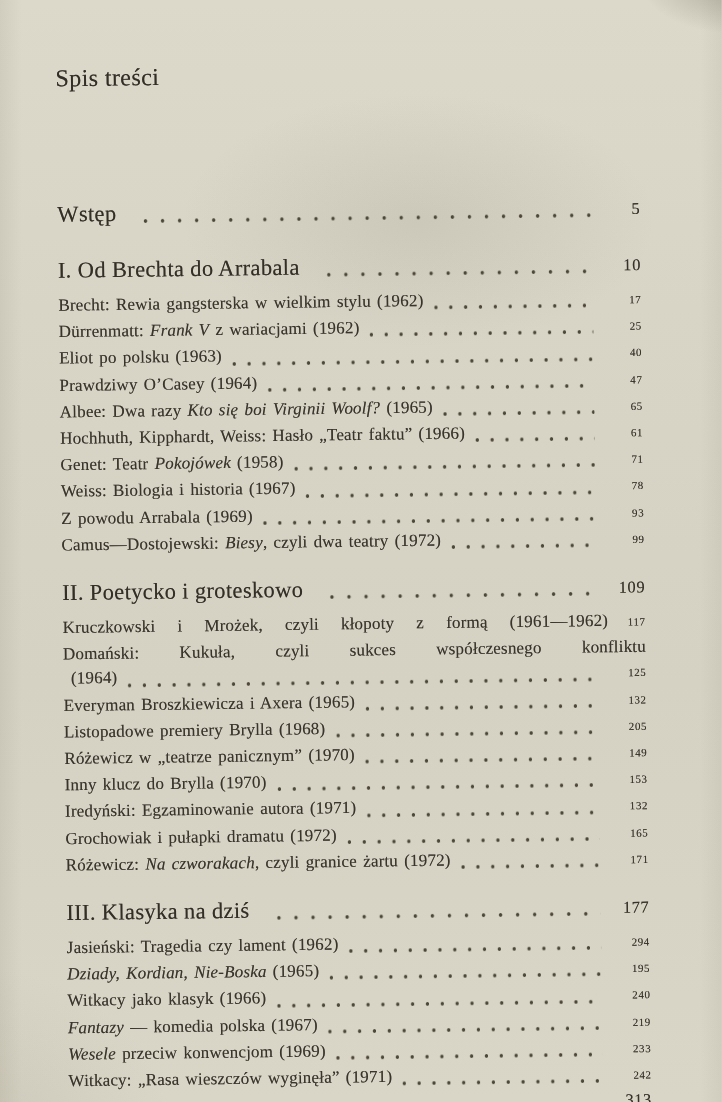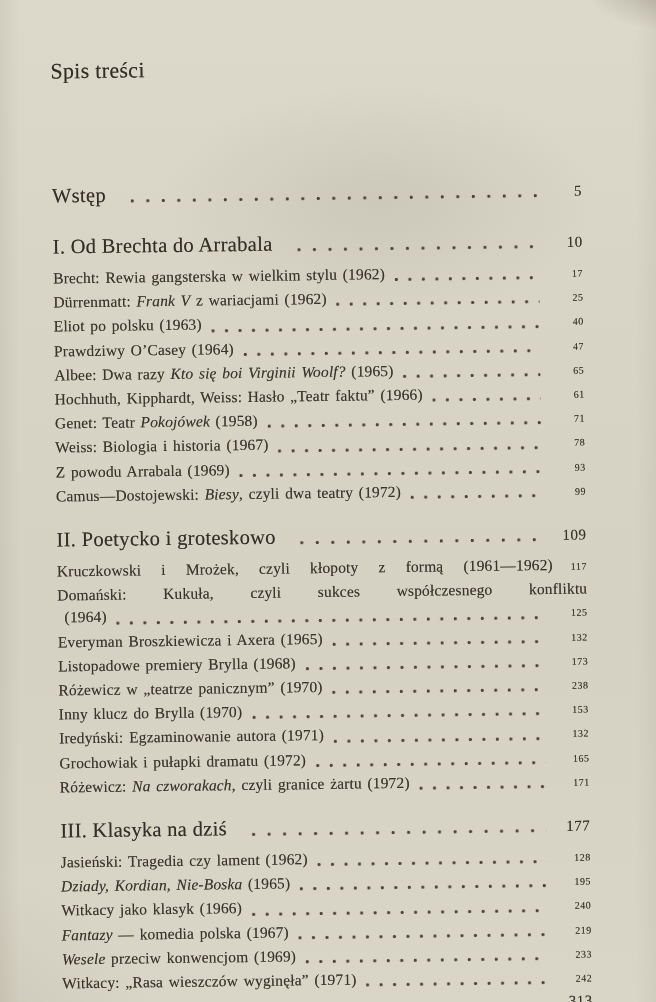--- a/index.html
+++ b/index.html
@@ -155,26 +155,26 @@
         <span class="pg">125</span>
       </div>
       <div class="row entry">
         <span class="txt"><span>Everyman Broszkiewicza i Axera (1965)</span></span>
         <span class="leader"></span>
         <span class="pg">132</span>
       </div>
       <div class="row entry">
         <span class="txt"><span>Listopadowe premiery Brylla (1968)</span></span>
         <span class="leader"></span>
-        <span class="pg">173</span>
+        <span class="pg">205</span>
       </div>
       <div class="row entry">
         <span class="txt"><span>Różewicz w „teatrze panicznym” (1970)</span></span>
         <span class="leader"></span>
-        <span class="pg">238</span>
+        <span class="pg">149</span>
       </div>
       <div class="row entry">
         <span class="txt"><span>Inny klucz do Brylla (1970)</span></span>
         <span class="leader"></span>
         <span class="pg">153</span>
       </div>
       <div class="row entry">
         <span class="txt"><span>Iredyński: Egzaminowanie autora (1971)</span></span>
         <span class="leader"></span>
         <span class="pg">132</span>
@@ -190,21 +190,21 @@
         <span class="pg">171</span>
       </div>
       <div class="row heading">
         <span class="txt"><span>III. Klasyka na dziś</span></span>
         <span class="leader"></span>
         <span class="pg">177</span>
       </div>
       <div class="row entry">
         <span class="txt"><span>Jasieński: Tragedia czy lament (1962)</span></span>
         <span class="leader"></span>
-        <span class="pg">128</span>
+        <span class="pg">294</span>
       </div>
       <div class="row entry">
         <span class="txt"><span class="it">Dziady, Kordian, Nie-Boska</span><span> (1965)</span></span>
         <span class="leader"></span>
         <span class="pg">195</span>
       </div>
       <div class="row entry">
         <span class="txt"><span>Witkacy jako klasyk (1966)</span></span>
         <span class="leader"></span>
         <span class="pg">240</span>

